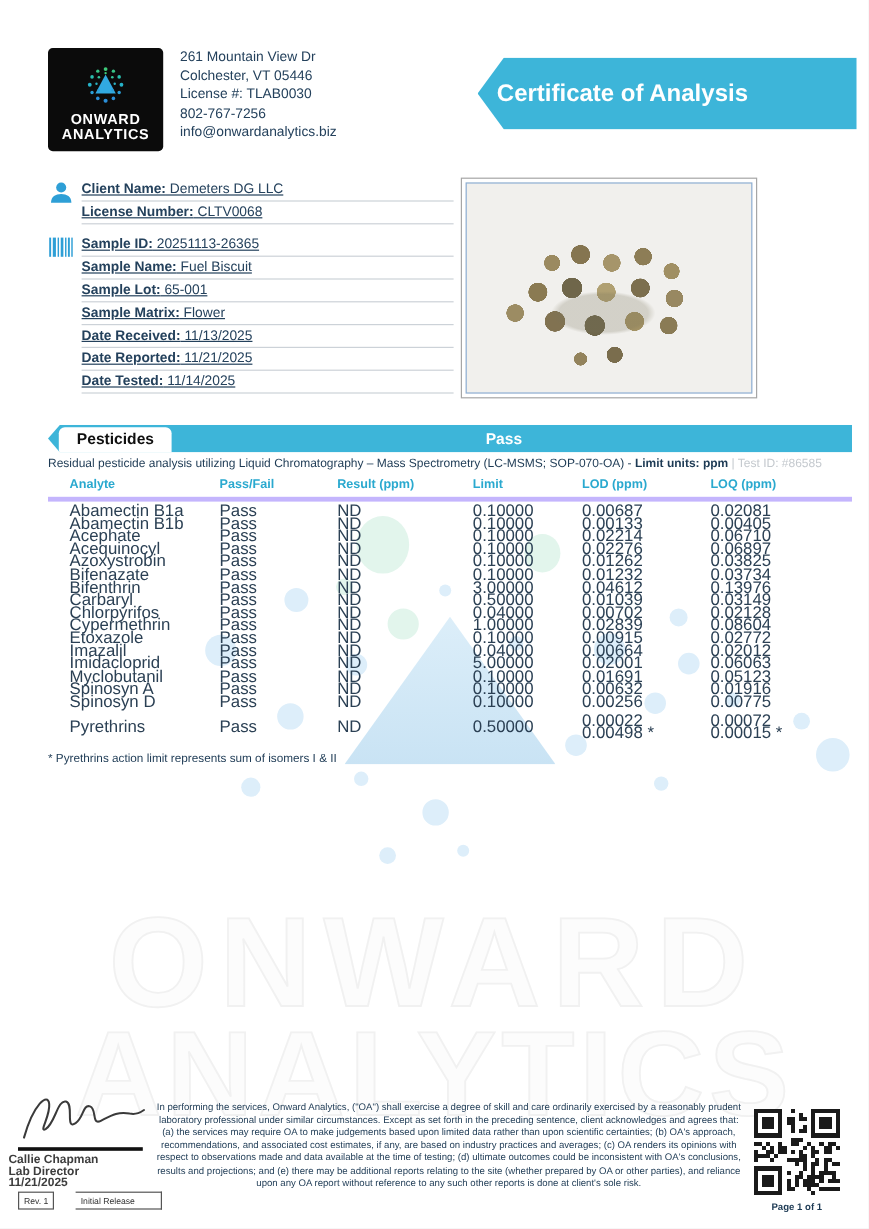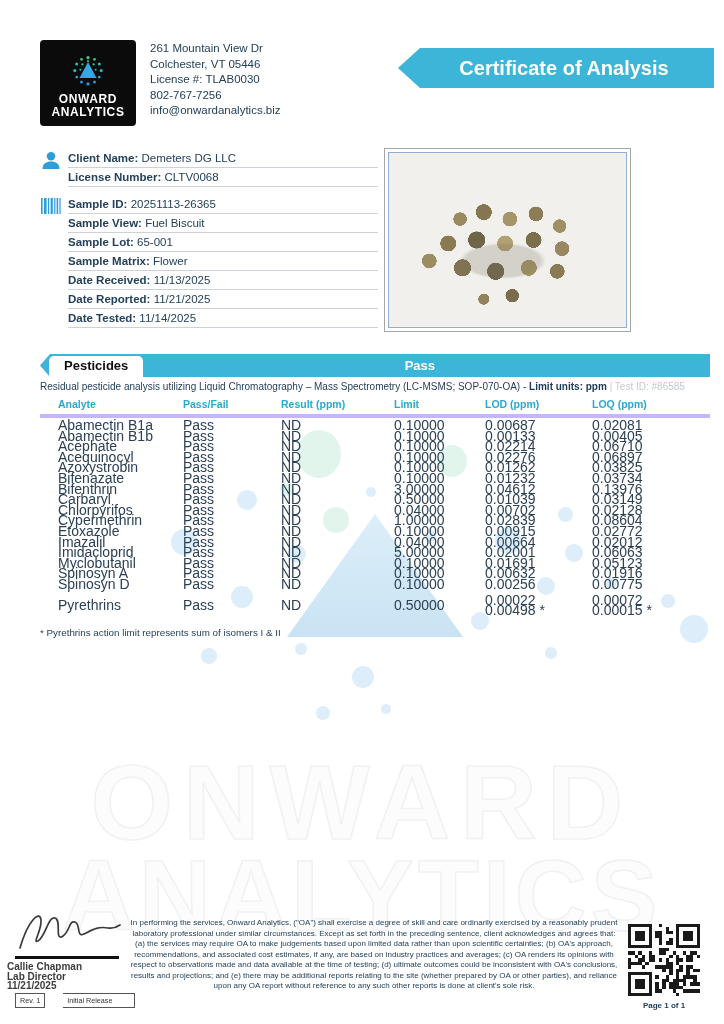--- a/index.html
+++ b/index.html
@@ -30,28 +30,28 @@
   .logo-box {
     position:absolute; left:40px; top:40px; width:96px; height:86px; z-index:2;
     background:#0b0b0b; border-radius:4px;
     display:flex; flex-direction:column; align-items:center; justify-content:flex-end;
     padding-bottom:8px;
   }
   .logo-mark { margin-bottom:4px; }
   .logo-text { color:#fff; font-weight:bold; font-size:12px; line-height:12.5px; letter-spacing:0.6px; text-align:center; }
   .address { position:absolute; left:150px; top:41px; z-index:2; font-size:11.5px; line-height:15.5px; color:#24415c; }
   .banner {
-    position:absolute; left:398px; top:48px; width:316px; height:40px; z-index:2;
+    position:absolute; left:398px; top:48px; width:316px; height:60px; z-index:2;
     background:#3db5d9;
     clip-path:polygon(0 50%, 22px 0, 100% 0, 100% 100%, 22px 100%);
-    display:flex; align-items:center; justify-content:center;
+    display:flex; align-items:center; 
   }
   .banner span { color:#fff; font-weight:bold; font-size:20px; padding-left:16px; }
   
-  .info-block { position:absolute; left:40px; width:338px; z-index:2; }
+  .info-block { position:absolute; left:40px; width:338px; z-index:2;text-decoration:underline; }
   .client-block { top:149px; }
   .sample-block { top:195px; }
   .block-icon { position:absolute; left:0; top:1px; }
   .fields { margin-left:28px; }
   .frow {
     height:19px; line-height:18px; font-size:11.5px; white-space:nowrap;
     border-bottom:1px solid #ccd2d8; color:#24415c;
   }
   .frow b { font-weight:bold; }
   
@@ -219,21 +219,21 @@
       <rect x="1" y="2" width="1.6" height="16" fill="#2e9fd6"></rect>
       <rect x="4" y="2" width="2.6" height="16" fill="#2e9fd6"></rect>
       <rect x="8" y="2" width="1.2" height="16" fill="#2e9fd6"></rect>
       <rect x="10.6" y="2" width="2.2" height="16" fill="#2e9fd6"></rect>
       <rect x="14.2" y="2" width="1.2" height="16" fill="#2e9fd6"></rect>
       <rect x="16.6" y="2" width="1.6" height="16" fill="#2e9fd6"></rect>
       <rect x="19.4" y="2" width="1.2" height="16" fill="#2e9fd6"></rect>
     </svg>
     <div class="fields">
         <div class="frow"><b>Sample ID:</b> 20251113-26365</div>
-        <div class="frow"><b>Sample View:</b> Fuel Biscuit</div>
+        <div class="frow"><b>Sample Name:</b> Fuel Biscuit</div>
         <div class="frow"><b>Sample Lot:</b> 65-001</div>
         <div class="frow"><b>Sample Matrix:</b> Flower</div>
         <div class="frow"><b>Date Received:</b> 11/13/2025</div>
         <div class="frow"><b>Date Reported:</b> 11/21/2025</div>
         <div class="frow"><b>Date Tested:</b> 11/14/2025</div>
       </div>
   </section>
 
   <div class="photo">
     <div class="photo-frame">

